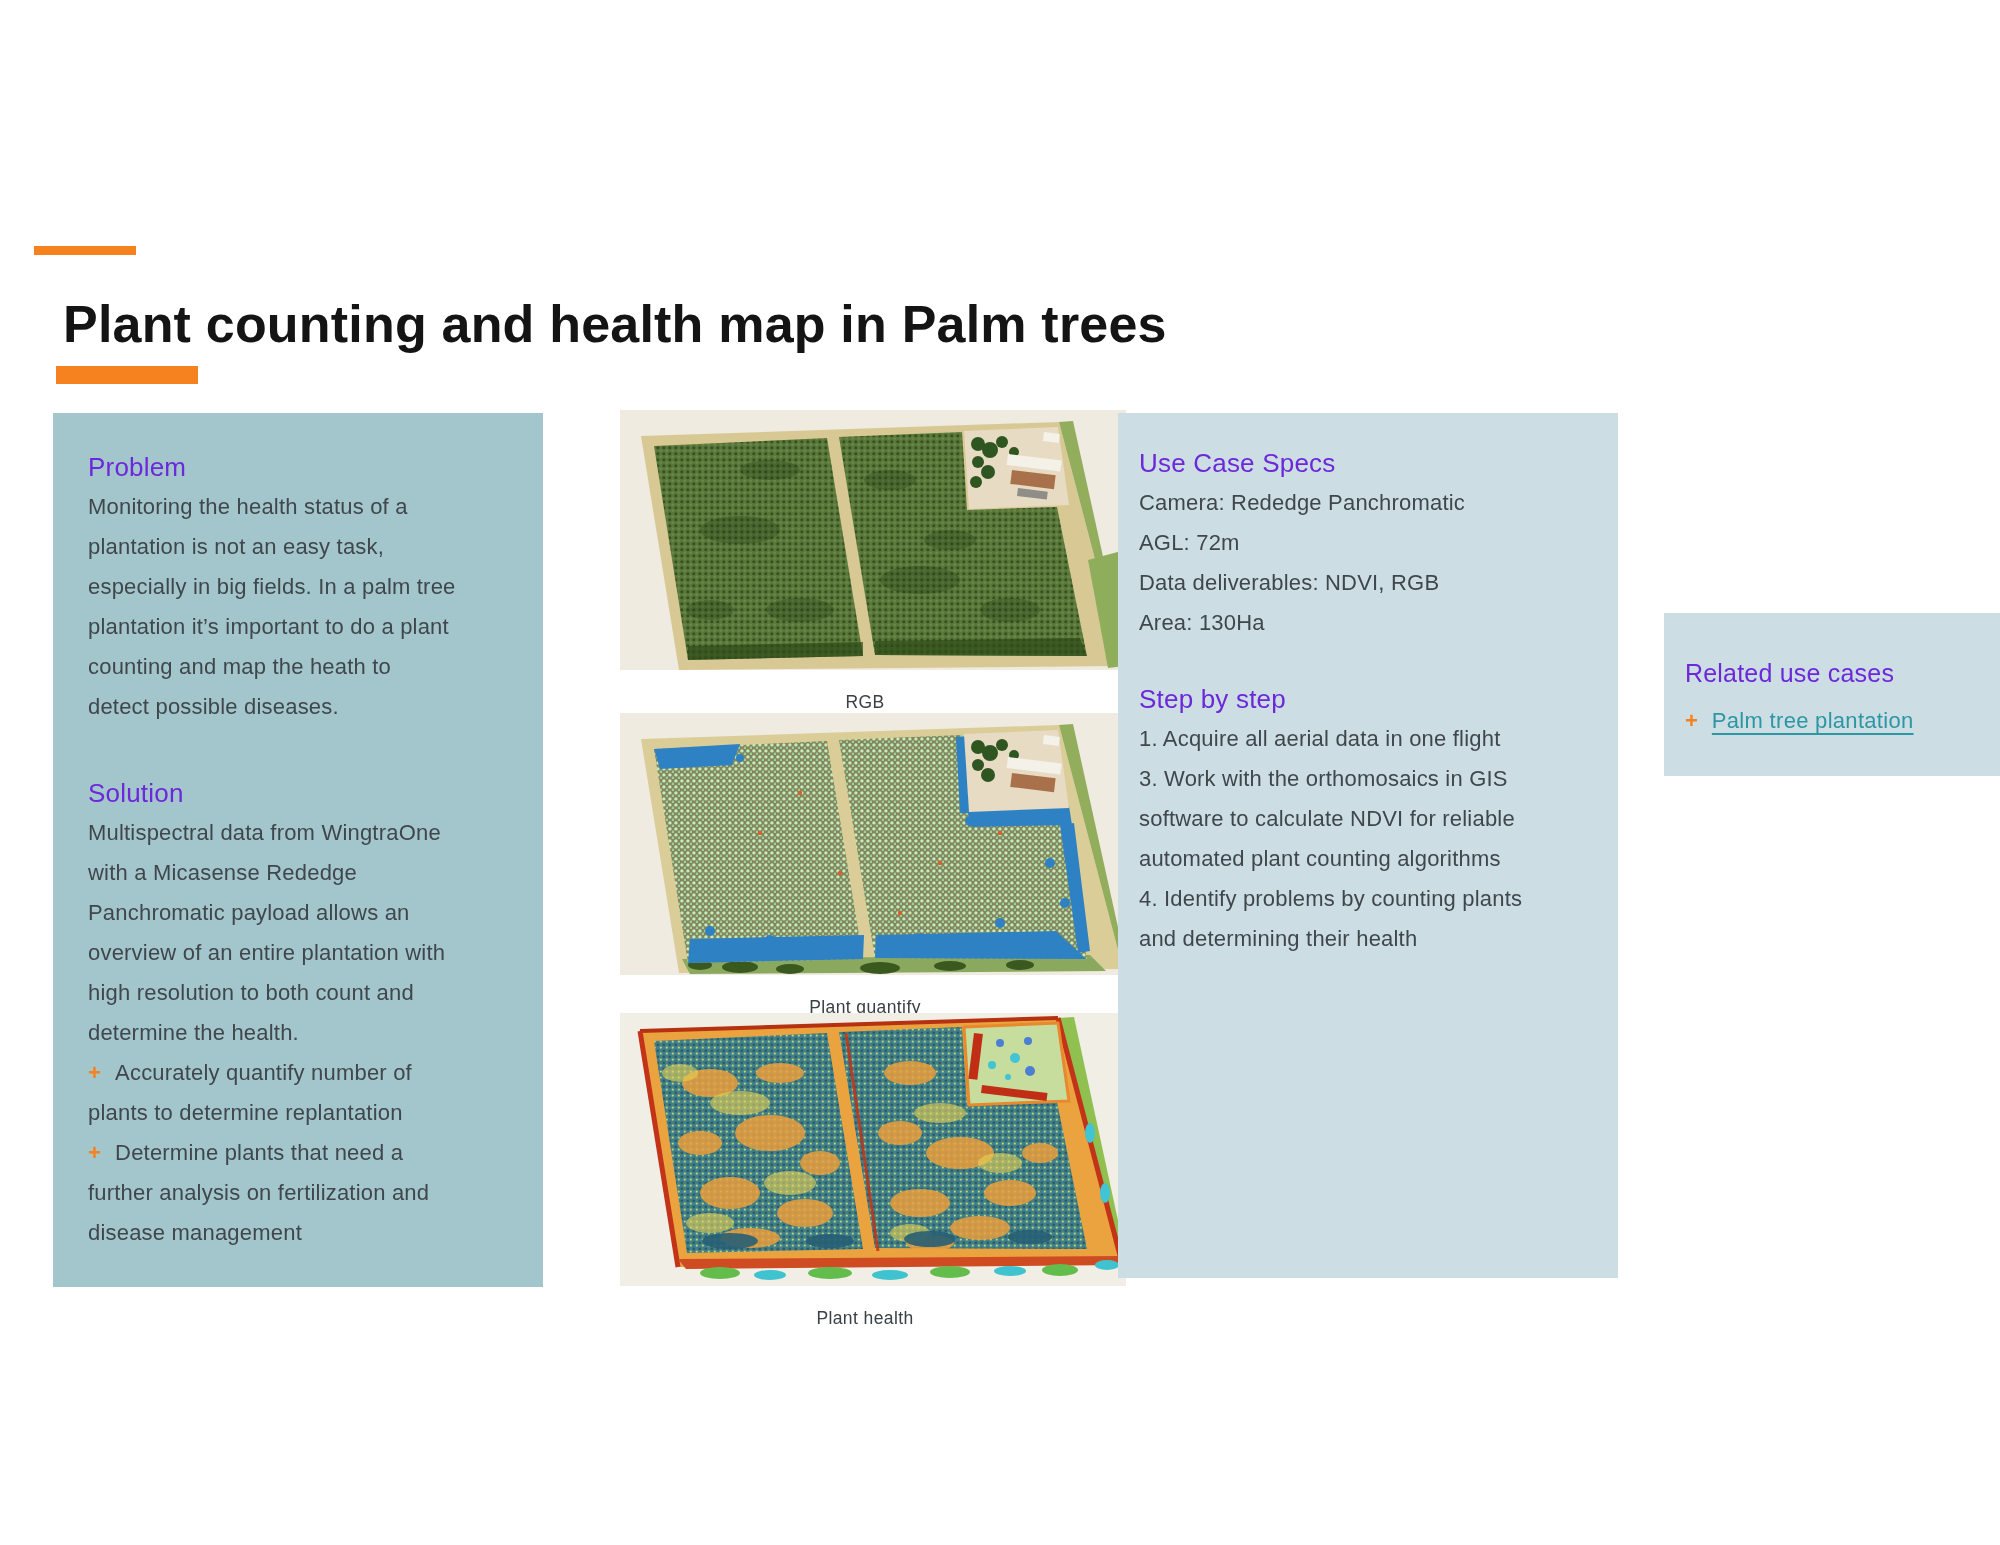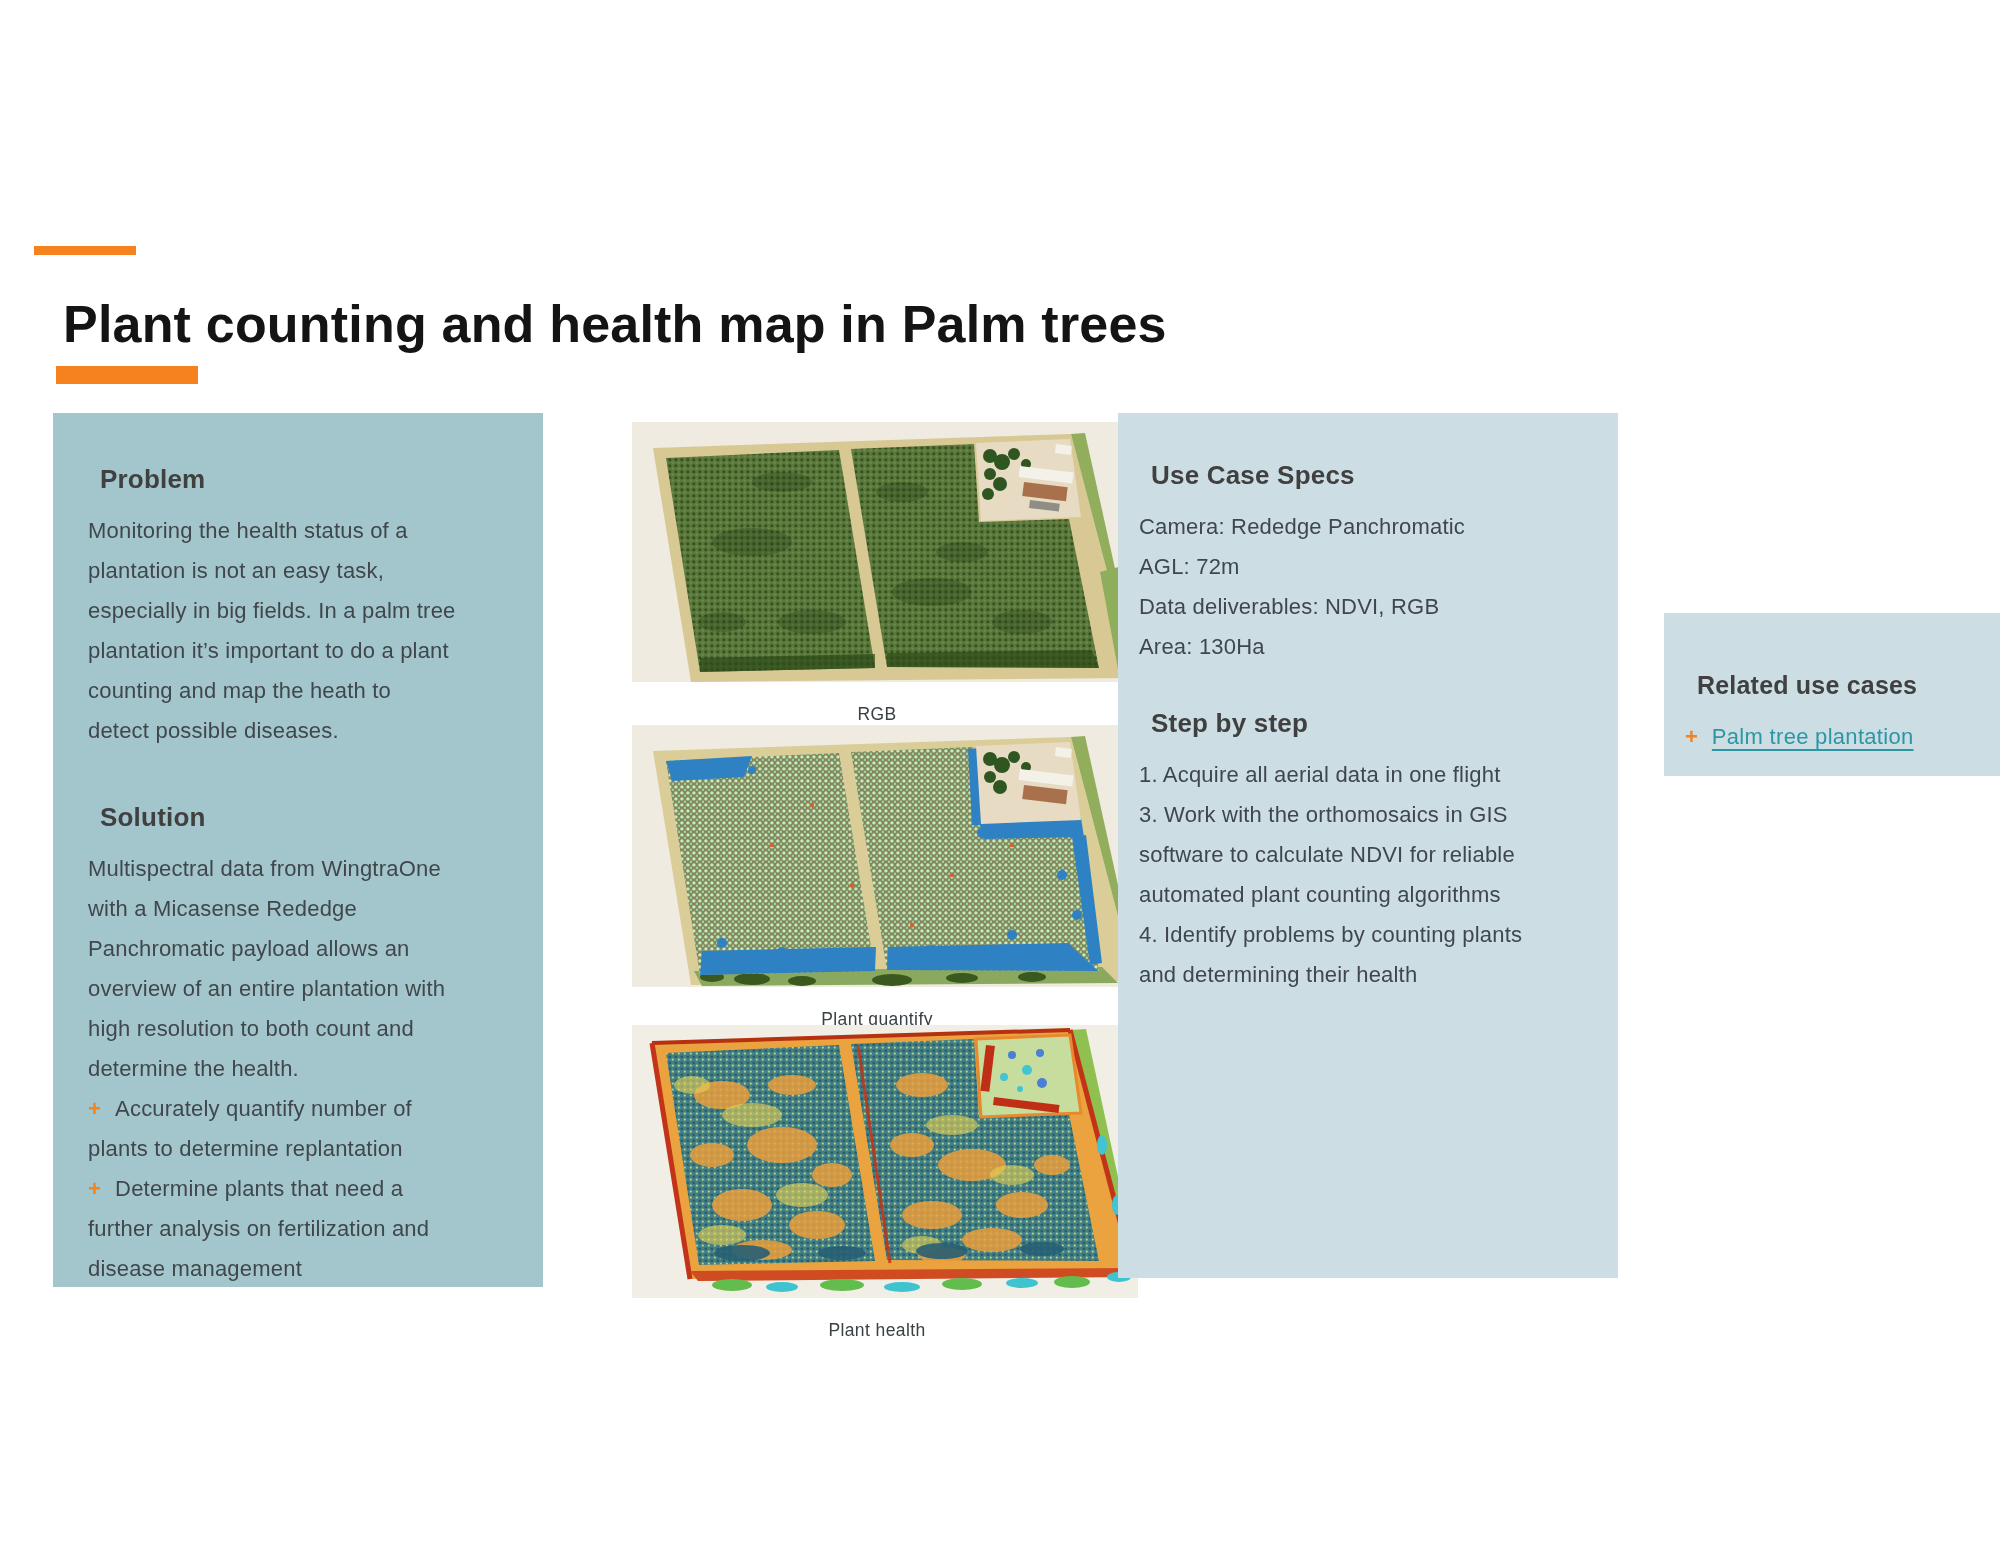--- a/index.html
+++ b/index.html
@@ -12,28 +12,28 @@
   .accent-bar.top{left:34px;top:246px;width:102px;height:9px;}
   .accent-bar.under-title{left:56px;top:366px;width:142px;height:18px;}
   .title{
     position:absolute;left:63px;top:296px;margin:0;
     font-size:52px;font-weight:700;color:#141414;letter-spacing:.2px;line-height:56px;
   }
   .panel{position:absolute;box-sizing:border-box;}
   .panel.problem{left:53px;top:413px;width:490px;height:874px;background:#a3c6cc;padding:34px 26px 0 35px;}
   .panel.specs{left:1118px;top:413px;width:500px;height:865px;background:#ccdee3;padding:30px 22px 0 21px;}
   .panel.related{left:1664px;top:613px;width:336px;height:163px;background:#ccdee3;padding:40px 18px 0 21px;}
-  .hd{margin:12px;font-size:26px;font-weight:700;color:#404040;line-height:40px;letter-spacing:.2px;}
+  .hd{margin:0;font-size:26px;font-weight:400;color:#6d28d9;line-height:40px;letter-spacing:.2px;}
   .hd.gap{margin-top:46px;}
   .hd.gap-sm{margin-top:36px;}
   .bd{margin:0;font-size:22px;color:#40474c;line-height:40px;letter-spacing:.2px;white-space:pre-line;}
   .bullet{margin:0;font-size:22px;color:#40474c;line-height:40px;letter-spacing:.2px;}
   .bullet .txt{white-space:pre-line;}
   .plus{color:#f6821f;font-weight:700;margin-right:14px;}
-  .fig{position:absolute;left:572px;width:490px;margin:12px;padding-left:48px;}
+  .fig{position:absolute;left:572px;width:490px;margin:0;padding-left:48px;}
   .fig svg{display:block;}
   .cap{margin-top:22px;text-align:center;font-size:17.5px;color:#3a4145;letter-spacing:.4px;}
   .link-row{margin-top:8px;font-size:22px;line-height:40px;}
   .related-link{color:#2d96a4;text-decoration:underline;text-underline-offset:5px;letter-spacing:.3px;}
 </style>
 </head>
 <body>
 
 <div>
 

